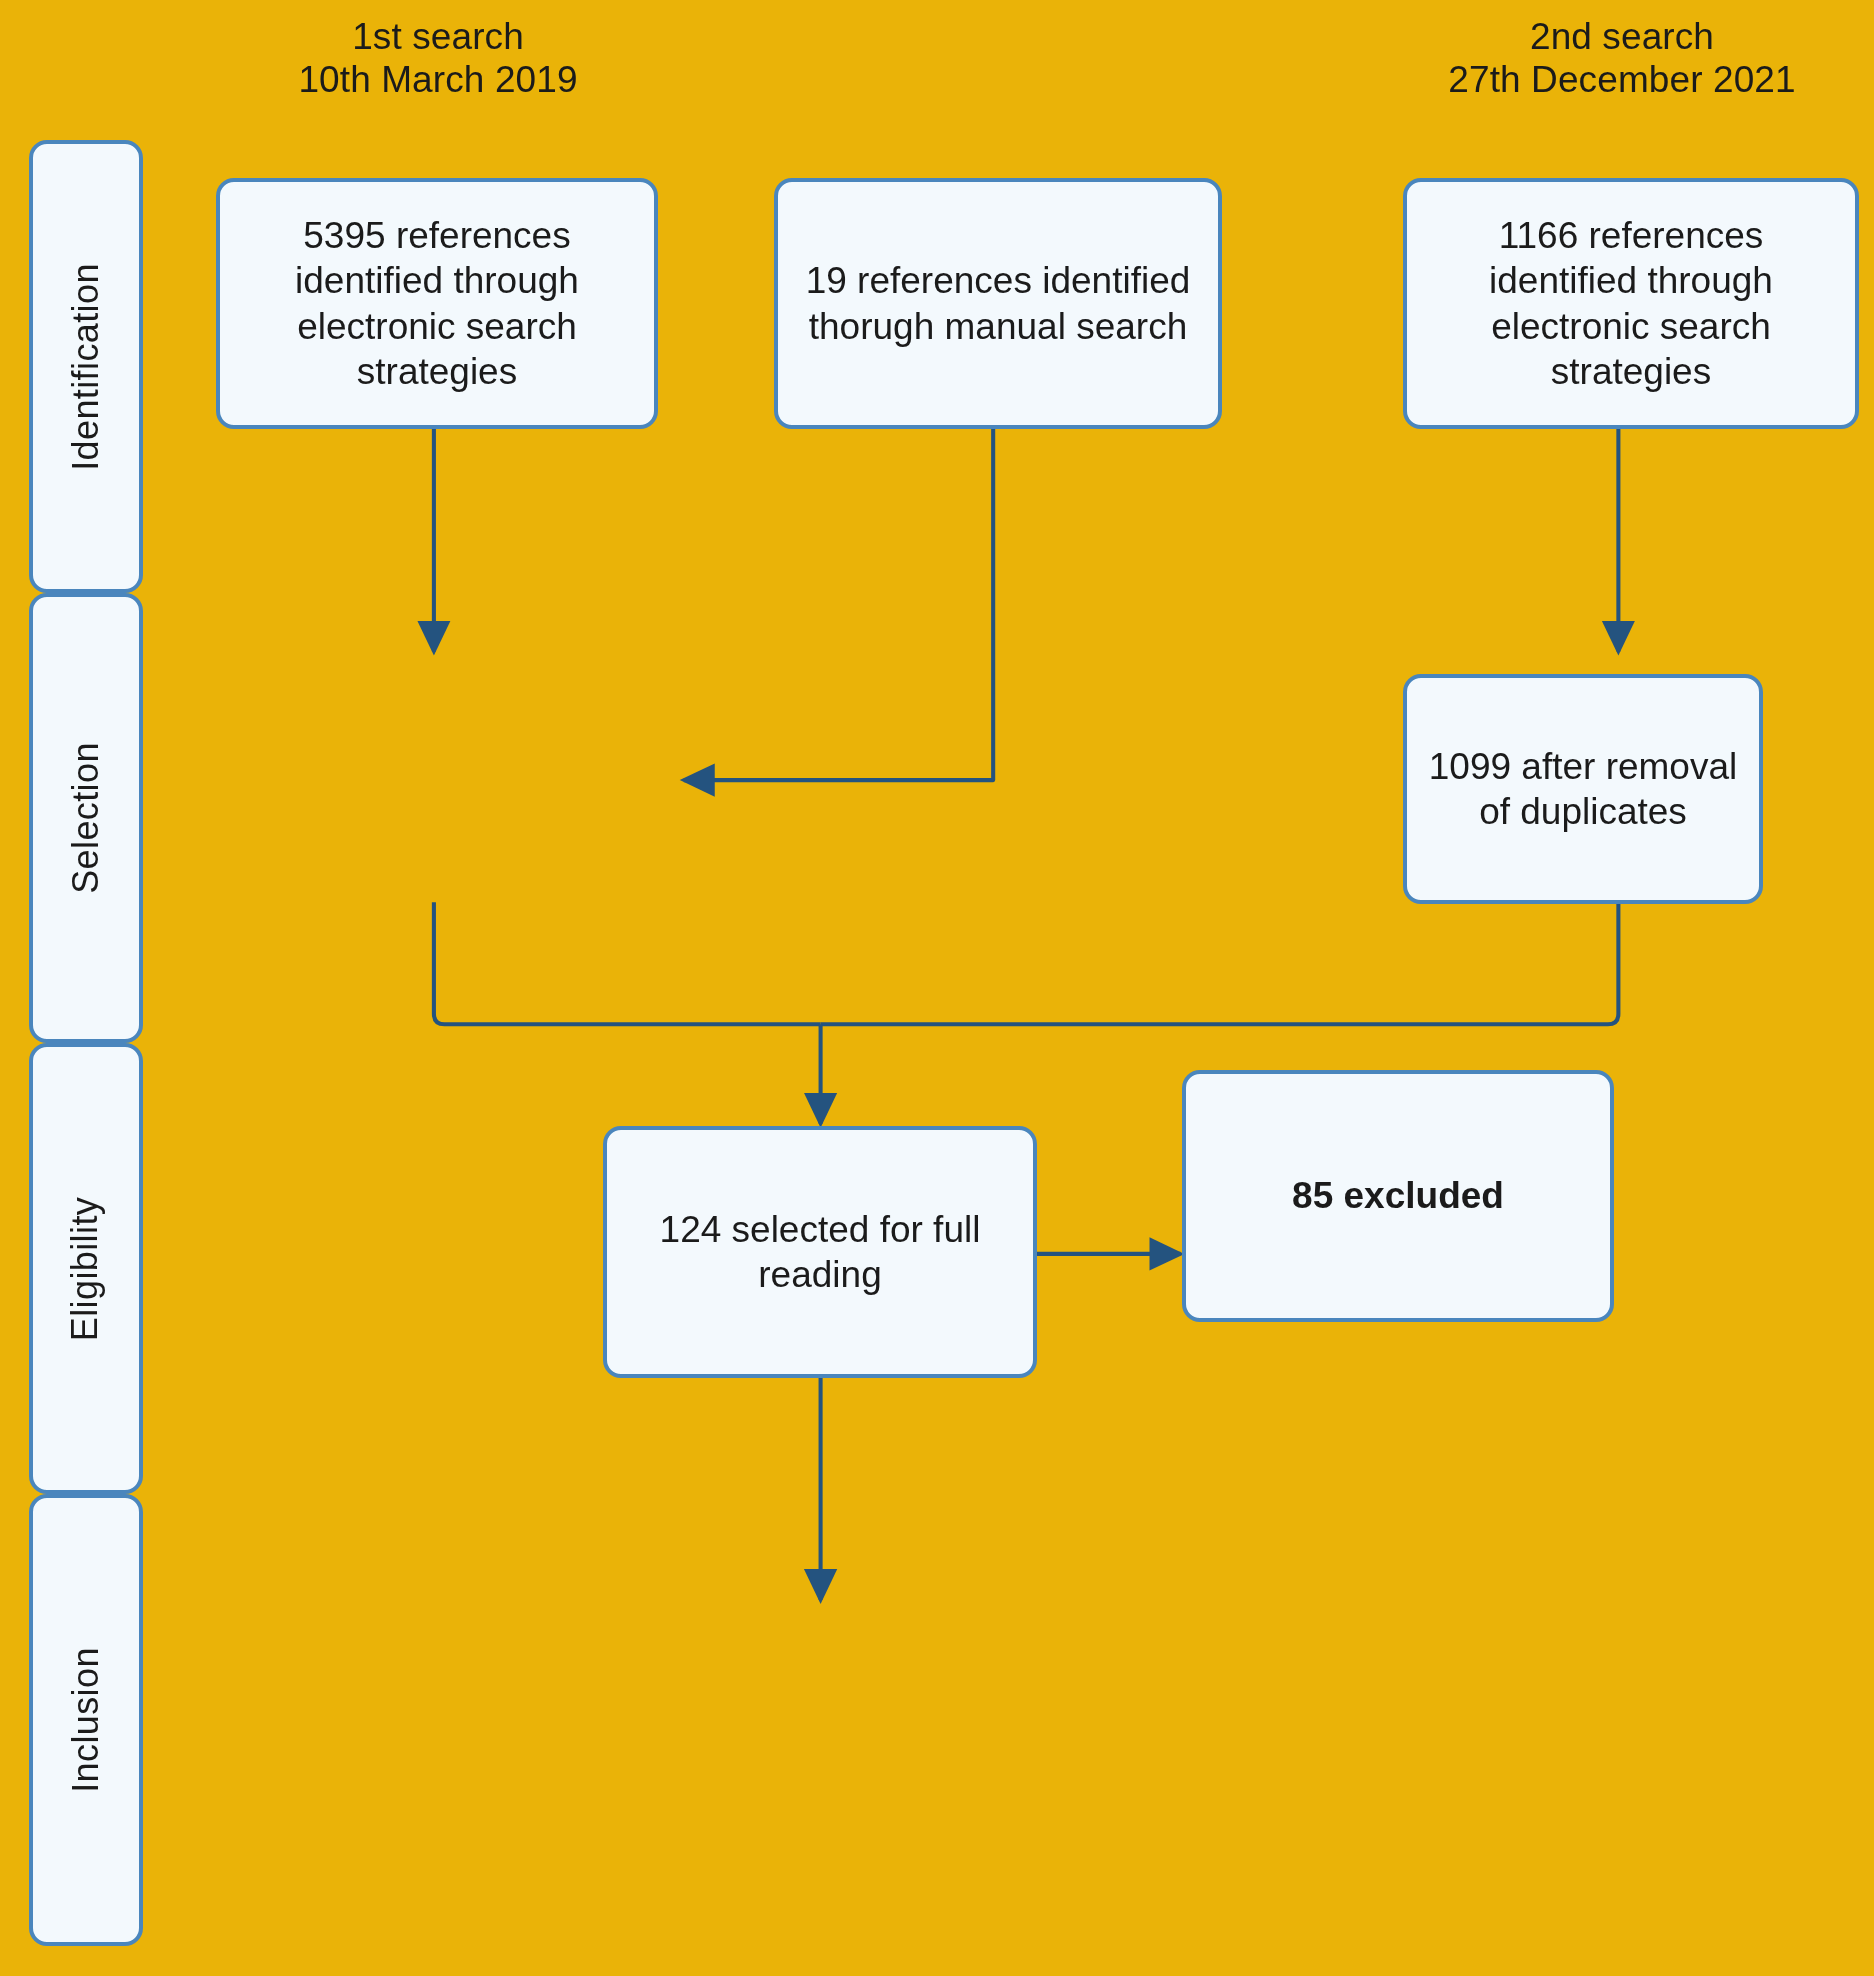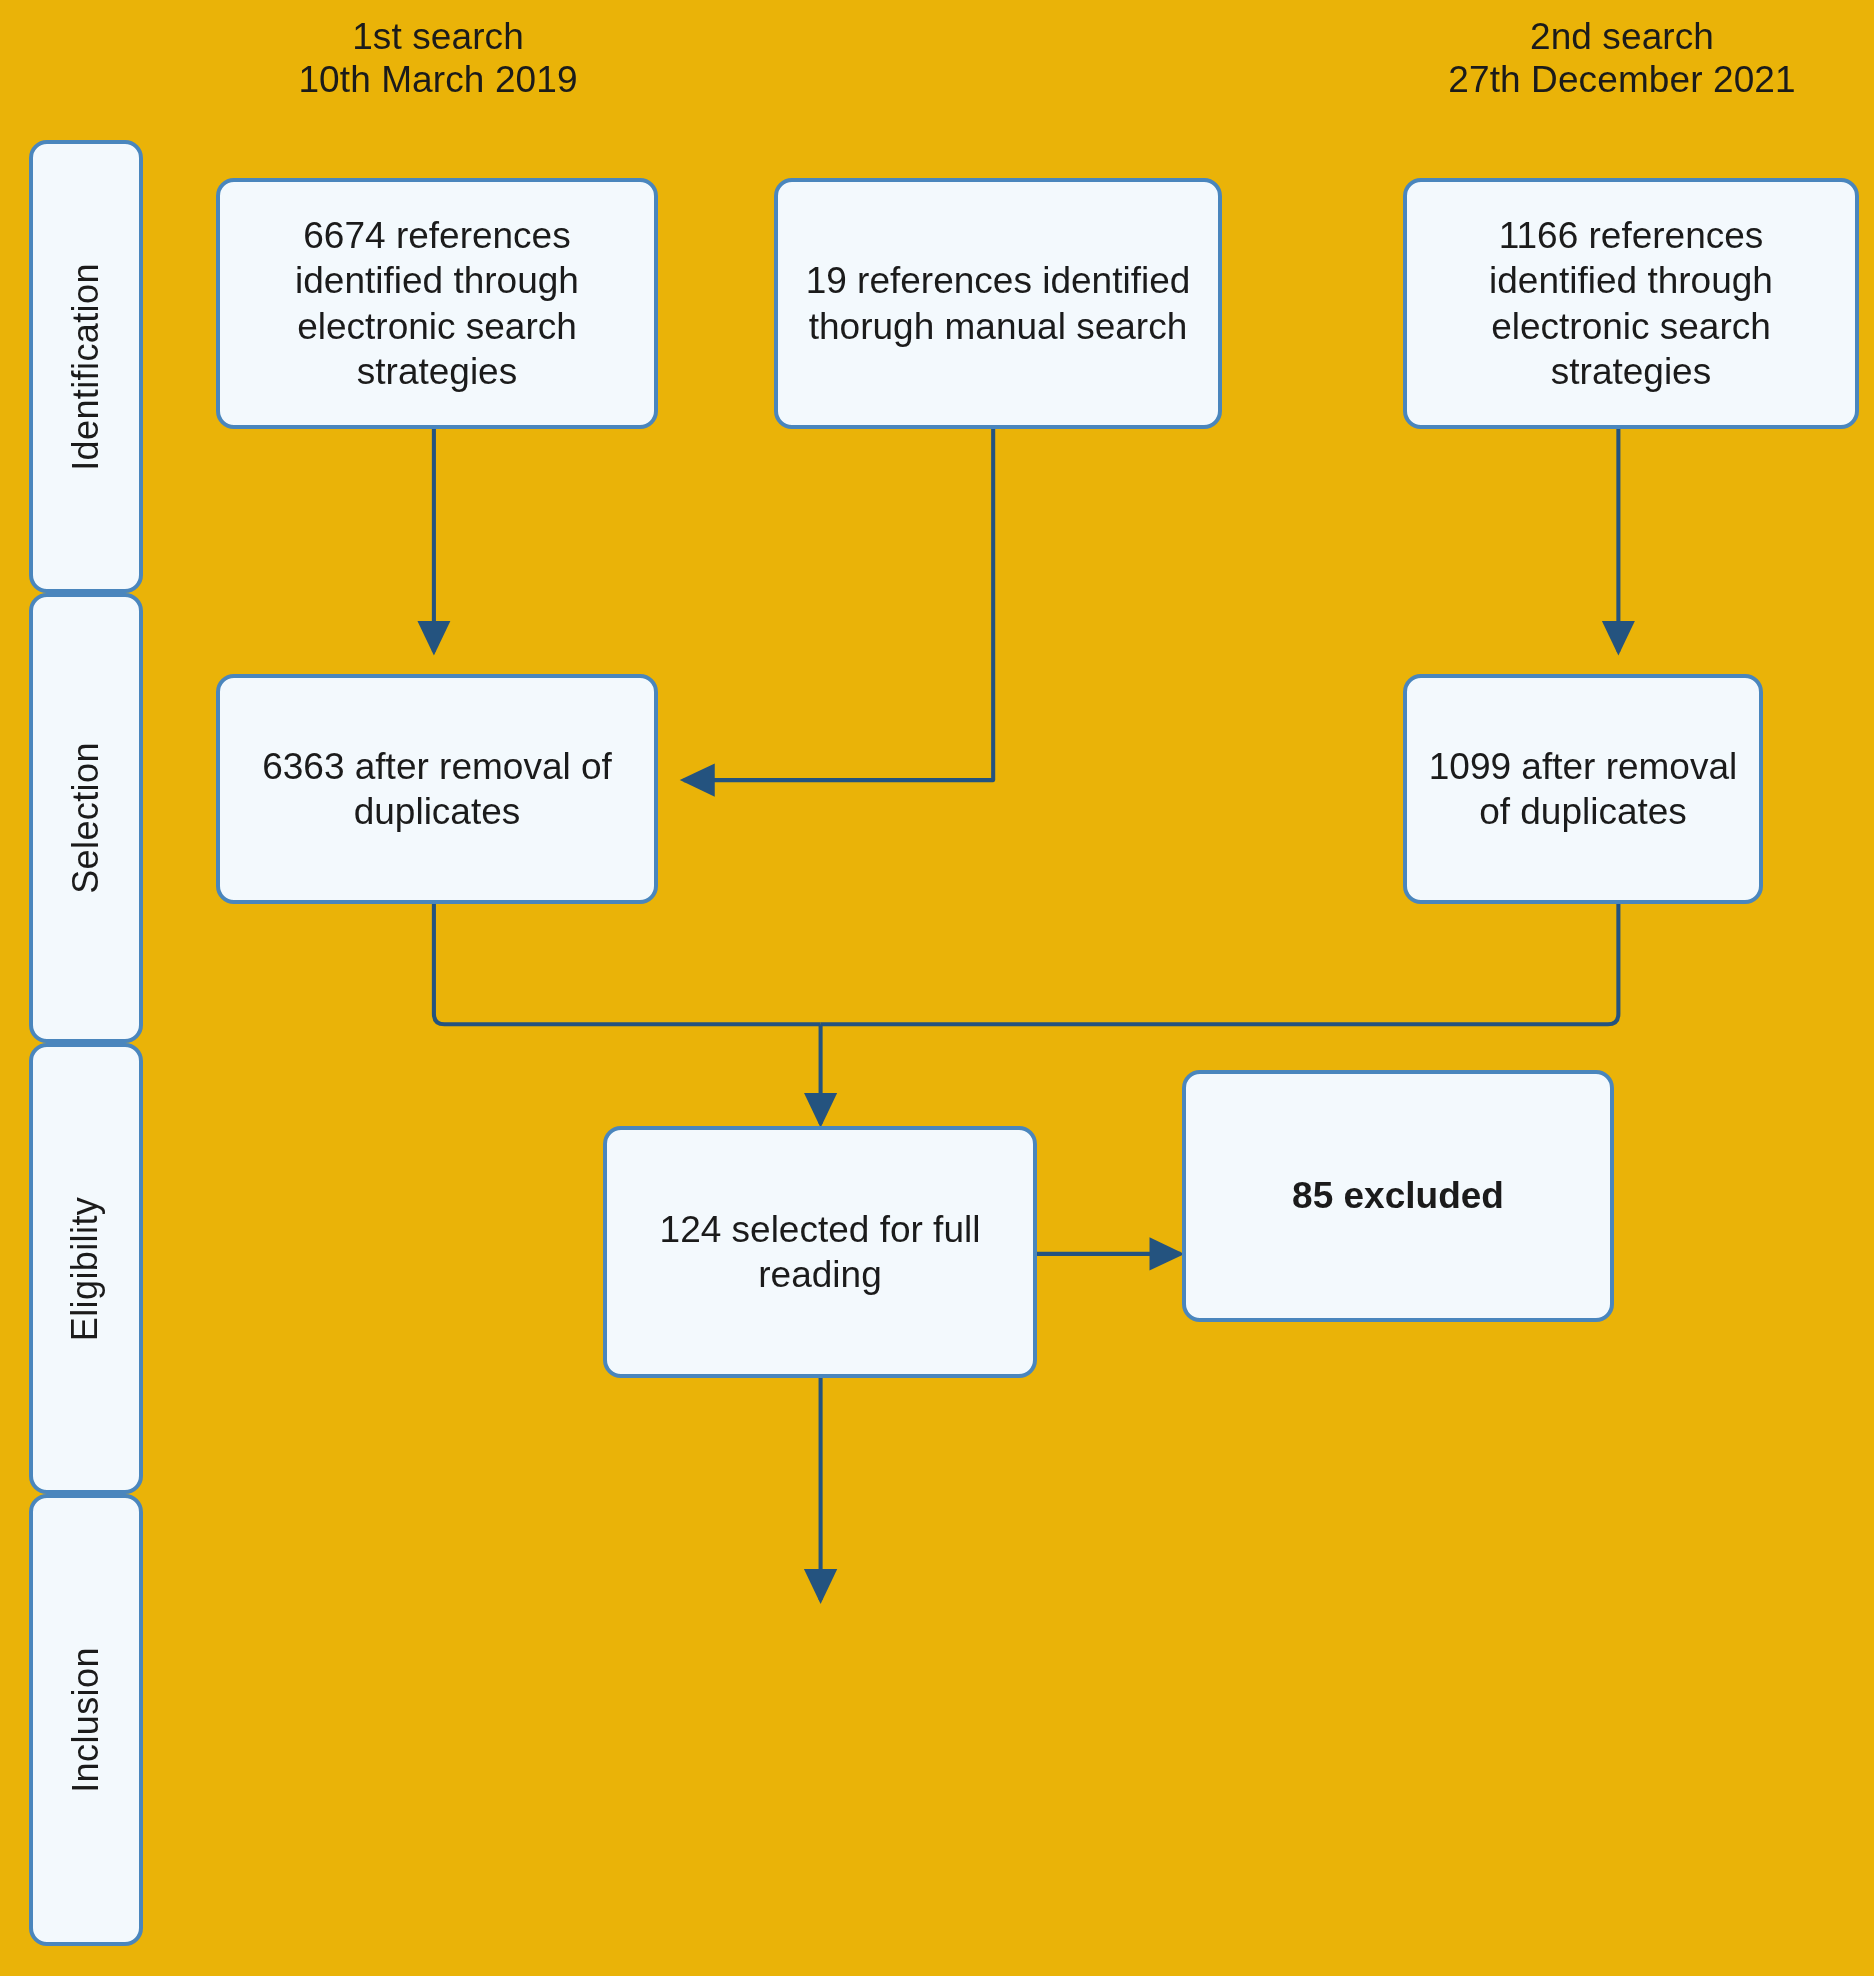--- a/index.html
+++ b/index.html
@@ -136,34 +136,31 @@
       <span class="phase-label">Eligibility</span>
     </div>
 
     <div class="phase-cell" style="top:1354px; height:452px;">
       <span class="phase-label">Inclusion</span>
     </div>
 
   </div>
 
   <div class="node" style="left:216px; top:178px; width:442px; height:251px;">
-    <span class="node-text">6674 references identified through electronic search strategies</span>
+    <span class="node-text">5395 references identified through electronic search strategies</span>
   </div>
 
   <div class="node" style="left:774px; top:178px; width:448px; height:251px;">
     <span class="node-text">19 references identified thorugh manual search</span>
   </div>
 
   <div class="node" style="left:1403px; top:178px; width:456px; height:251px;align-items:center;">
     <span class="node-text">1166 references identified through electronic search strategies</span>
   </div>
 
-  <div class="node" style="left:216px; top:674px; width:442px; height:230px;">
-    <span class="node-text">6363 after removal of duplicates</span>
-  </div>
 
   <div class="node" style="left:1403px; top:674px; width:360px; height:230px;">
     <span class="node-text">1099 after removal of duplicates</span>
   </div>
 
   <div class="node" style="left:603px; top:1126px; width:434px; height:252px;">
     <span class="node-text">124 selected for full reading</span>
   </div>
 
   <div class="node" style="left:1182px; top:1070px; width:432px; height:252px;font-weight:bold;">

